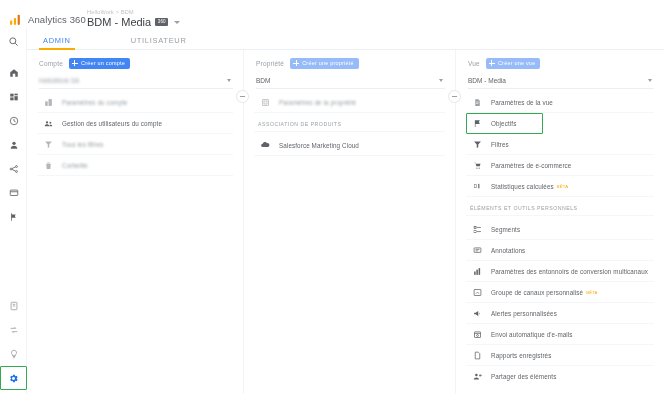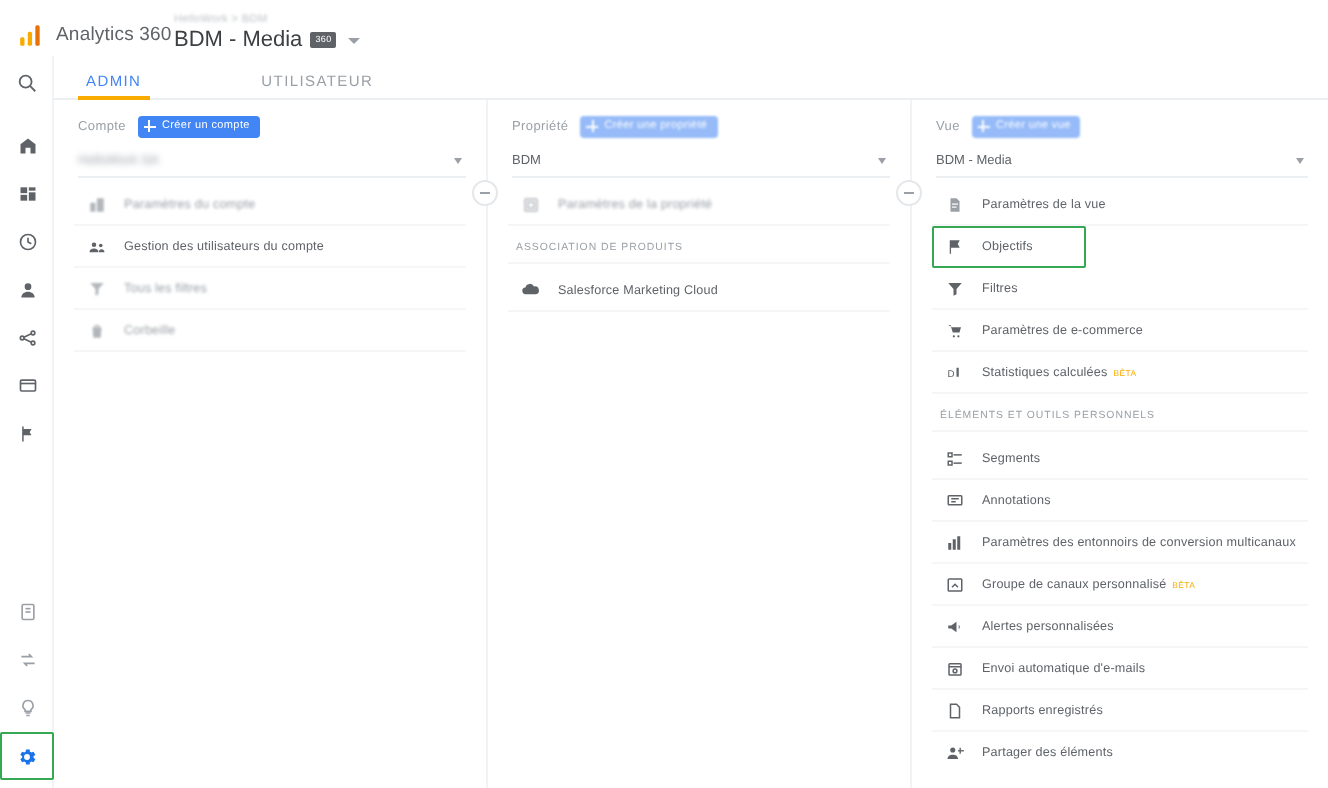--- a/index.html
+++ b/index.html
@@ -14,21 +14,21 @@
     position: relative;
     width: 664px; height: 394px;
     background: #ffffff;
   }
 
   
   .topbar {
     position: absolute; top: 0; left: 0;
     width: 664px; height: 40px;
     background: #ffffff;
-    border-bottom: 6px solid #ef4444;
+    border-bottom: 2px solid #ef4444;
     display: flex; align-items: center;
     box-sizing: border-box;
   }
   .logo-wrap {
     display: flex; align-items: center;
     padding-left: 9px;
     width: 78px; box-sizing: border-box;
   }
   .ga-logo { display: block; width: 13px; height: 13px; }
   .brand {

